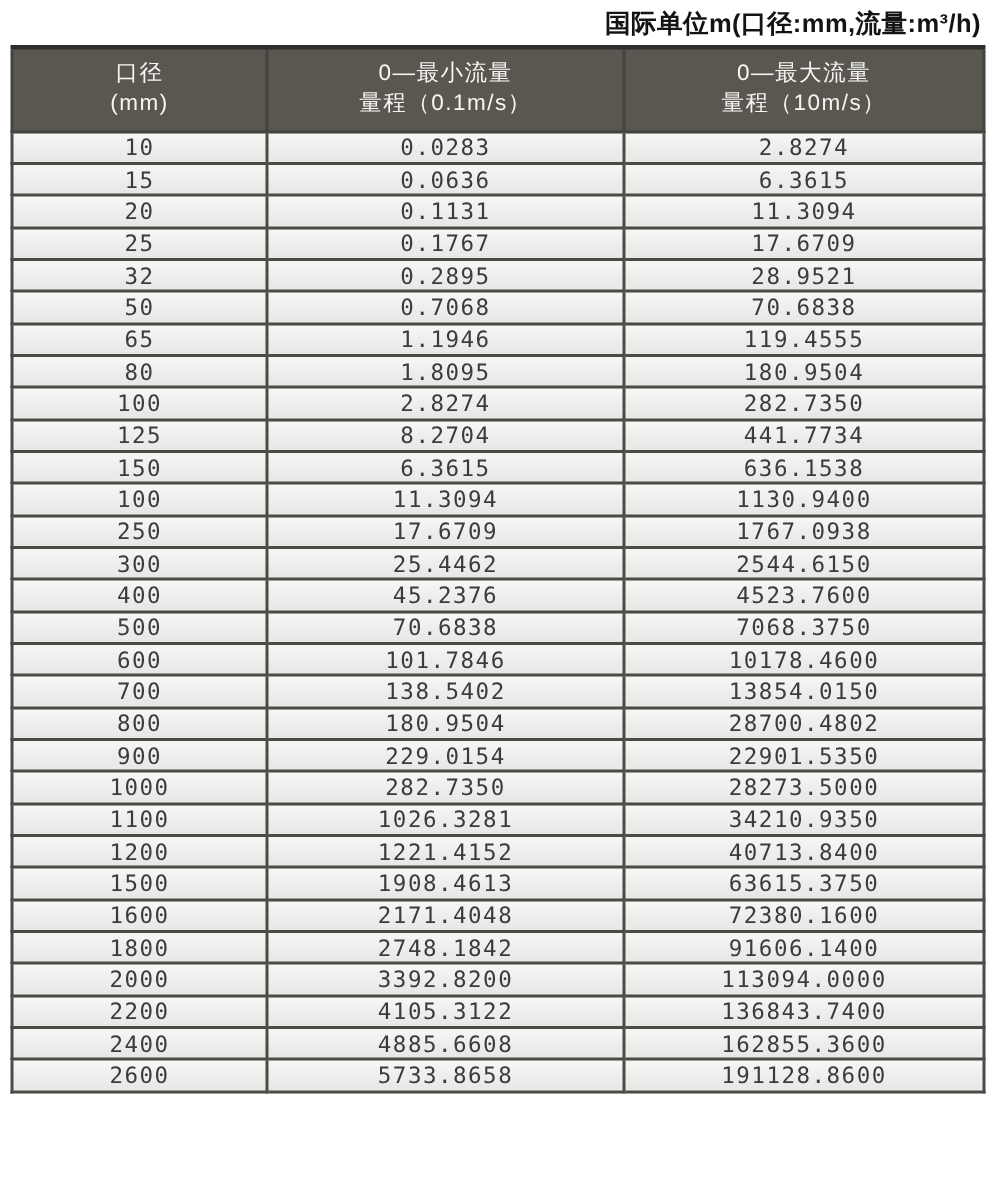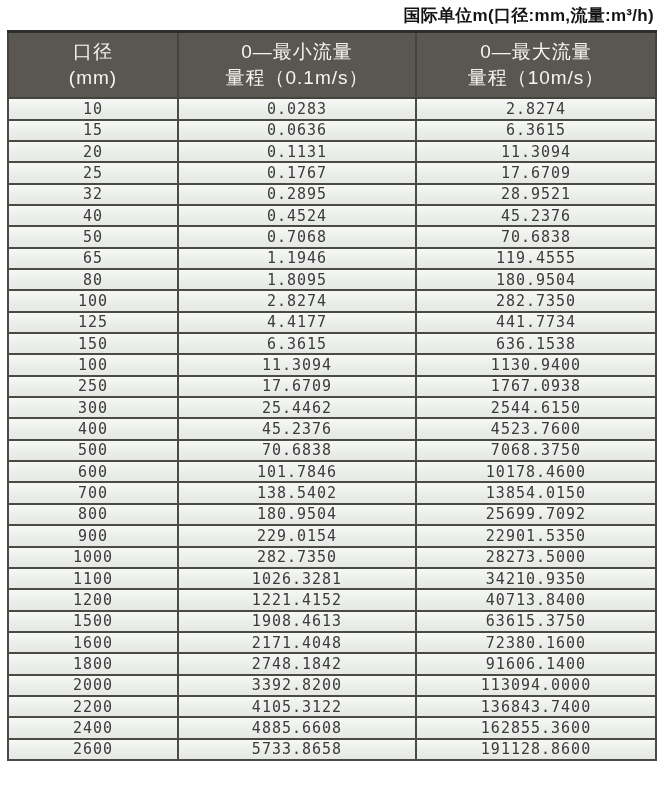--- a/index.html
+++ b/index.html
@@ -35,21 +35,21 @@
     border: 2px solid #3d3d3a;
     border-top: 3px solid #2e2e2c;
   }
   col.c1 { width: 170px; }
   col.c2 { width: 238px; }
   col.c3 { width: 240px; }
   th {
     background: #5a5751;
     color: #f5f5f1;
     font-weight: 400;
-    font-size: 19px;
+    font-size: 15px;
     padding: 6px 0 7px 0;
     line-height: 1.35;
     border: 2px solid #43433f;
     text-align: center;
     letter-spacing: 1px;
   }
   th .h-line { display: block; }
   td {
     height: 19.35px;
     padding: 0;
@@ -116,25 +116,20 @@
     <td>0.1767</td>
     <td>17.6709</td>
   </tr>
 
   <tr>
     <td>32</td>
     <td>0.2895</td>
     <td>28.9521</td>
   </tr>
 
-  <tr>
-    <td>40</td>
-    <td>0.4524</td>
-    <td>45.2376</td>
-  </tr>
 
   <tr>
     <td>50</td>
     <td>0.7068</td>
     <td>70.6838</td>
   </tr>
 
   <tr>
     <td>65</td>
     <td>1.1946</td>
@@ -148,21 +143,21 @@
   </tr>
 
   <tr>
     <td>100</td>
     <td>2.8274</td>
     <td>282.7350</td>
   </tr>
 
   <tr>
     <td>125</td>
-    <td>4.4177</td>
+    <td>8.2704</td>
     <td>441.7734</td>
   </tr>
 
   <tr>
     <td>150</td>
     <td>6.3615</td>
     <td>636.1538</td>
   </tr>
 
   <tr>
@@ -204,21 +199,21 @@
 
   <tr>
     <td>700</td>
     <td>138.5402</td>
     <td>13854.0150</td>
   </tr>
 
   <tr>
     <td>800</td>
     <td>180.9504</td>
-    <td>25699.7092</td>
+    <td>28700.4802</td>
   </tr>
 
   <tr>
     <td>900</td>
     <td>229.0154</td>
     <td>22901.5350</td>
   </tr>
 
   <tr>
     <td>1000</td>

